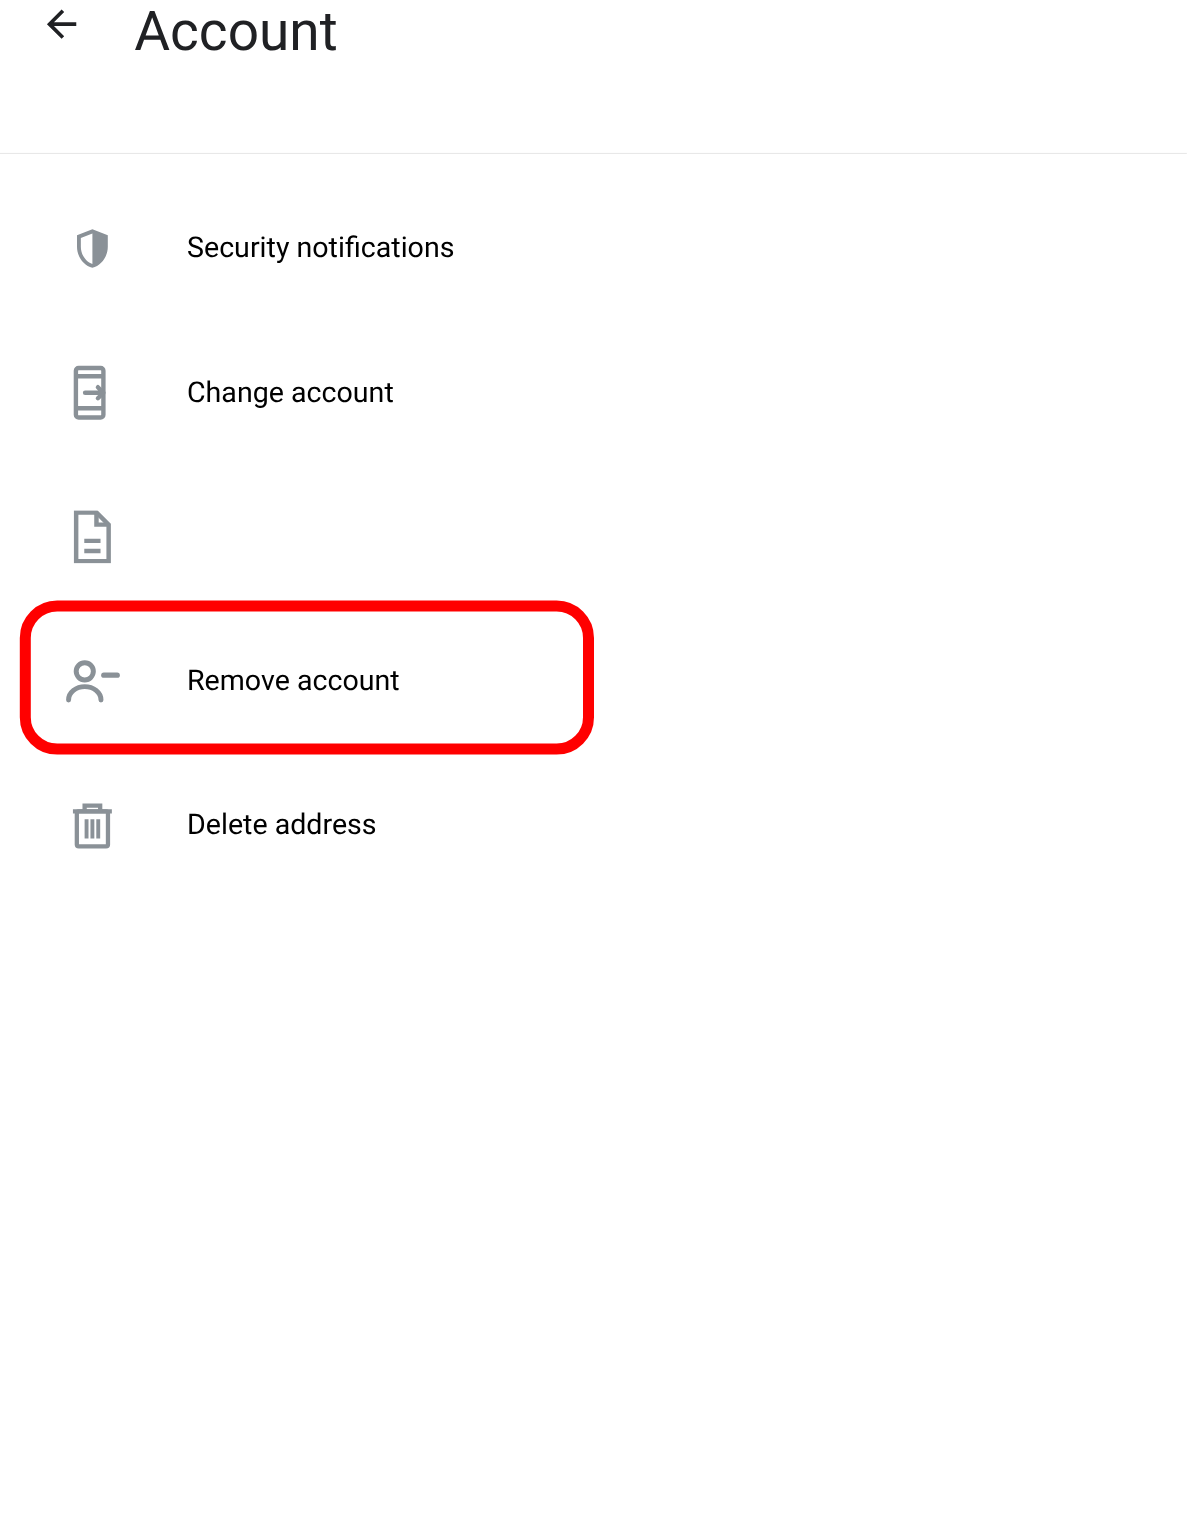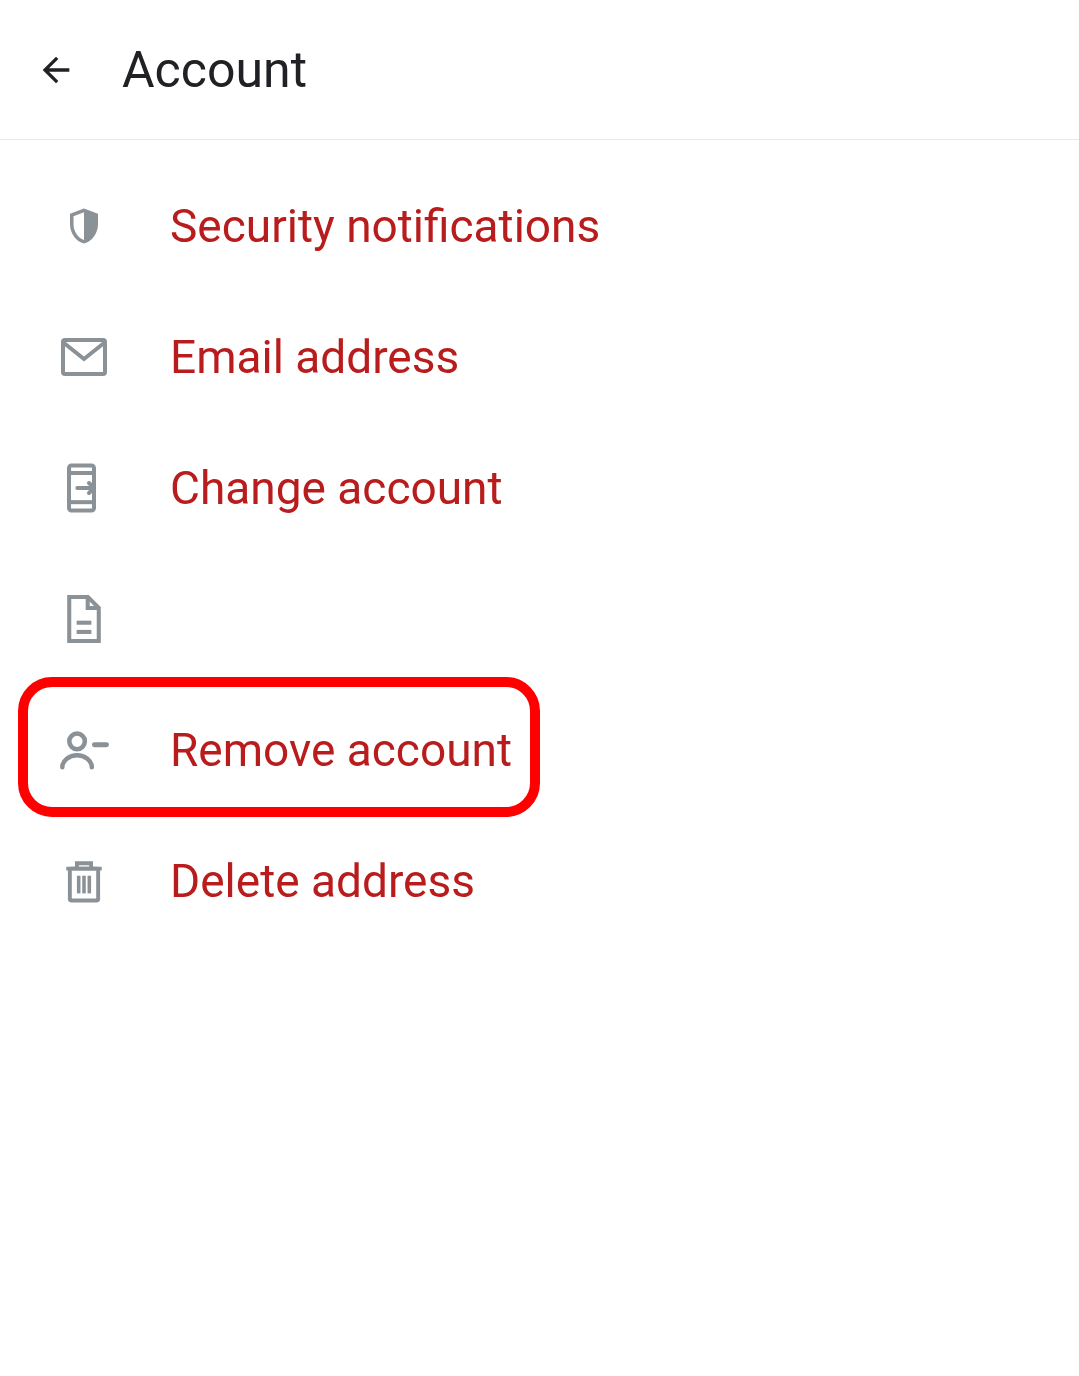--- a/index.html
+++ b/index.html
@@ -1,20 +1,20 @@
 <!DOCTYPE html>
 <html><head>
   <meta charset="utf-8">
   <style>
     * { box-sizing: border-box; margin: 0; padding: 0; }
     html, body { width: 1079px; height: 1376px; background: #fff; font-family: Roboto, "Helvetica Neue", Arial, sans-serif; color: #202124; }
 
     .header {
       display: flex;
-      align-items: center;
+      align-items: flex-start;
       height: 140px;
       padding-left: 34px;
       border-bottom: 1px solid #e8e8e8;
     }
     .back-icon {
       width: 44px; height: 44px;
       display: flex; align-items: center; justify-content: center;
       cursor: pointer;
     }
     .header-title {
@@ -35,23 +35,23 @@
       cursor: pointer;
       position: relative;
     }
     .item-icon {
       width: 56px;
       display: flex; align-items: center; justify-content: center;
       color: #8a9197;
       flex-shrink: 0;
     }
     .item-label {
-      font-size: 46px;
+      font-size: 26px;
       font-weight: 400;
-      color: #b91c1c;
+      color: #000000;
       margin-left: 58px;
     }
 
     .highlight-box {
       position: absolute;
       left: 18px;
       right: auto;
       width: 522px;
       top: -7px;
       height: 140px;
@@ -80,29 +80,20 @@
   <div class="list-item">
     <div class="item-icon">
       <svg width="42" height="48" viewBox="0 0 24 24">
         <path d="M12 2 4 5v6c0 5.12 3.4 9.88 8 11 4.6-1.12 8-5.88 8-11V5l-8-3zm0 2.18 6 2.25V11c0 4.06-2.55 7.9-6 9-3.45-1.1-6-4.94-6-9V6.43l6-2.25zM12 4.18V20c3.45-1.1 6-4.94 6-9V6.43l-6-2.25z" fill="#8a9197"></path>
       </svg>
     </div>
     <div class="item-label">Security notifications</div>
   </div>
 
 
-  <div class="list-item">
-    <div class="item-icon">
-      <svg width="48" height="40" viewBox="0 0 24 20" class="stroke-only" stroke-width="2">
-        <rect x="1.5" y="1.5" width="21" height="17" rx="1"></rect>
-        <path d="M2 3 12 11 22 3"></path>
-      </svg>
-    </div>
-    <div class="item-label">Email address</div>
-  </div>
 
 
   <div class="list-item">
     <div class="item-icon">
       <svg width="40" height="52" viewBox="0 0 24 30">
         <rect x="3" y="1.5" width="15" height="27" rx="1.5" class="stroke-only" stroke-width="2.4"></rect>
         <line x1="3" y1="6" x2="18" y2="6" stroke="#8a9197" stroke-width="2.4"></line>
         <line x1="3" y1="23.5" x2="18" y2="23.5" stroke="#8a9197" stroke-width="2.4"></line>
         <path d="M8 15 h10 M15 12 l3 3 -3 3" stroke="#8a9197" stroke-width="2.4" fill="none" stroke-linecap="round" stroke-linejoin="round"></path>
       </svg>

